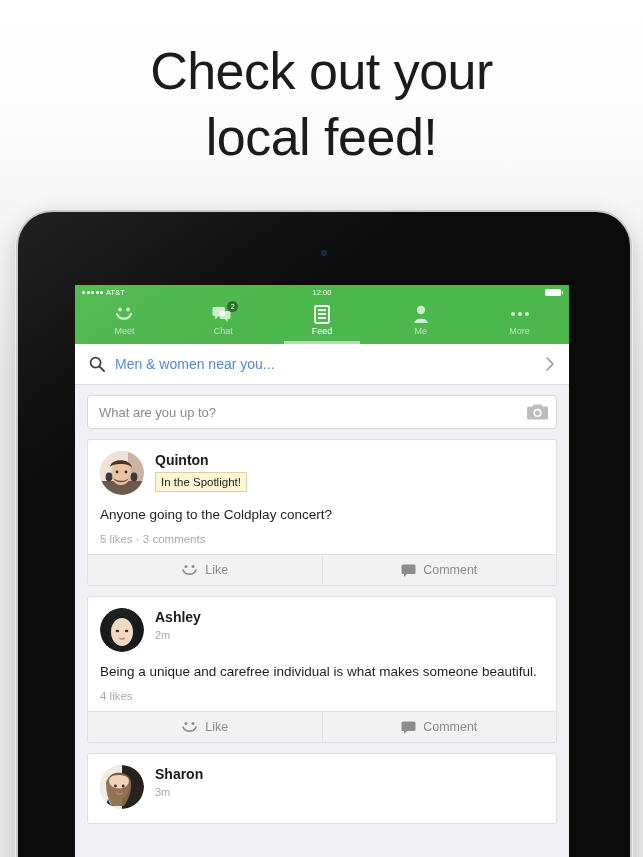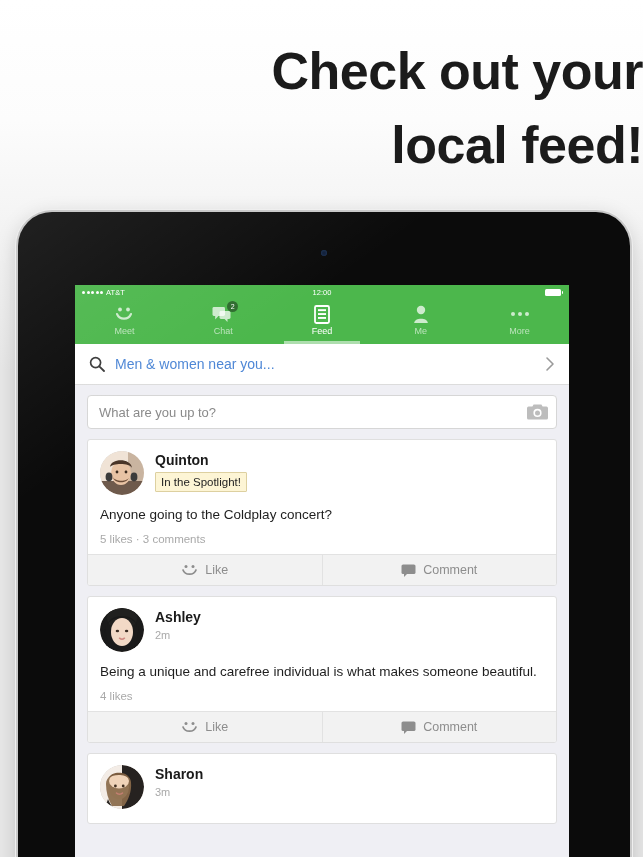--- a/index.html
+++ b/index.html
@@ -27,29 +27,29 @@
     content:"";
     position:absolute; left:0; top:0; right:0; height:220px;
     background: linear-gradient(180deg, #ffffff 0%, #fcfcfc 55%, #f4f4f4 100%);
     pointer-events:none;
   }
 
   
   .headline {
     position: absolute;
     left: 0; right: 0; top: 38px;
-    text-align: right;
+    text-align: center;
     font-size: 52px;
     line-height: 66px;
-    font-weight: 700;
+    font-weight: 400;
     color: #1b1b1b;
     letter-spacing: -0.5px;
     z-index: 4;
   }
-  .headline .l2 { display:block;margin-top:8px; }
+  .headline .l2 { display:block; }
 
   
   .tablet {
     position: absolute;
     left: 18px;
     top: 212px;
     width: 612px;
     height: 700px;
     background: #0b0b0b;
     border-radius: 34px 34px 0 0;

